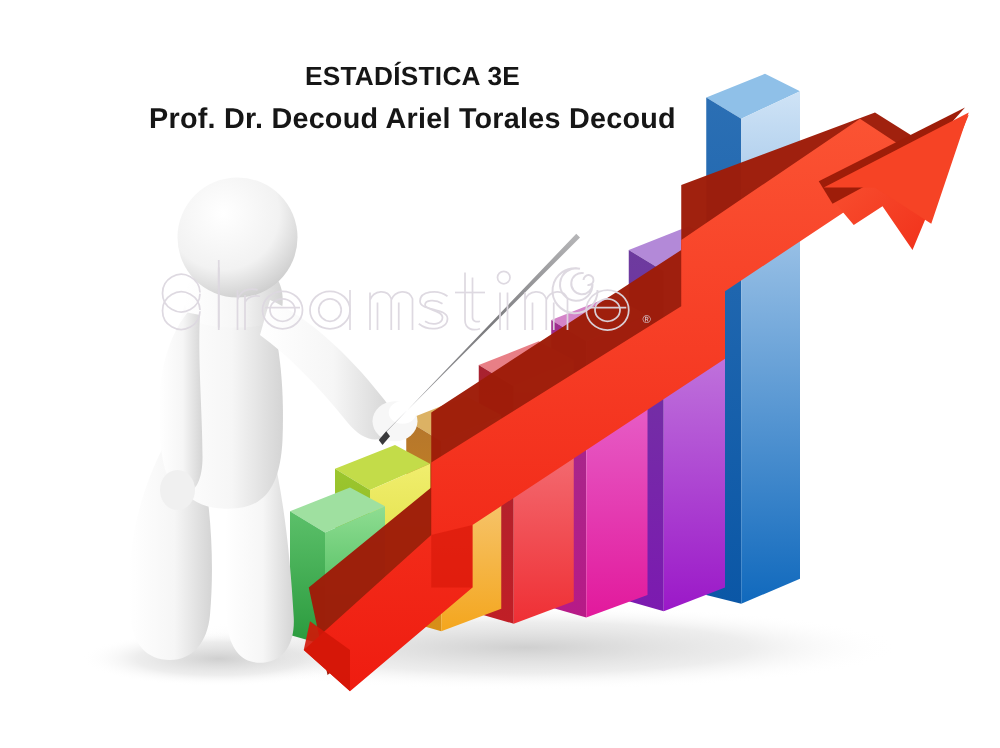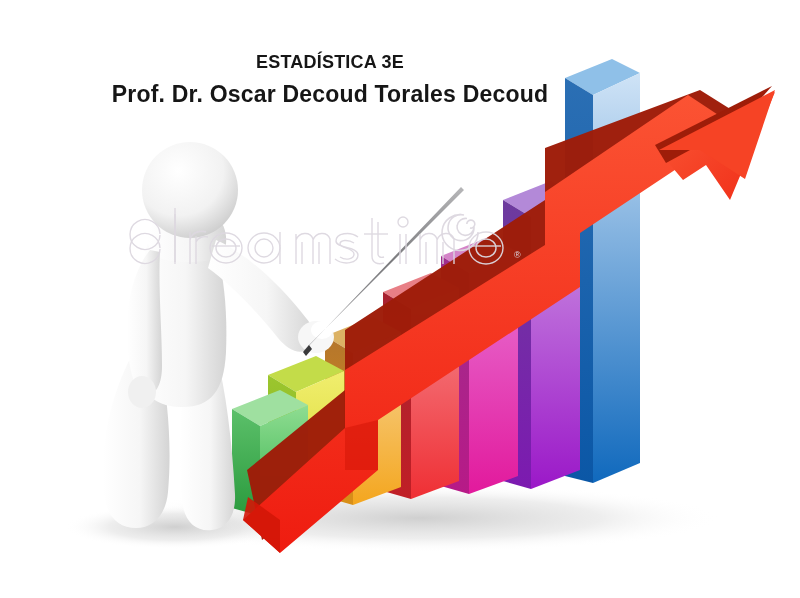--- a/index.html
+++ b/index.html
@@ -9,21 +9,21 @@
     background:#ffffff;
   }
   #stage{position:absolute;inset:0;width:800px;height:598px;background:#ffffff;}
 
   
   #title-block{
     position:absolute;left:0;top:48px;width:660px;text-align:center;
     z-index:40;pointer-events:none;
   }
   #title-line-1{
-    font-size:18px;font-weight:bold;color:#161616;letter-spacing:.2px;
+    font-size:21px;font-weight:bold;color:#161616;letter-spacing:.2px;
     line-height:28px;font-family:"Liberation Sans","DejaVu Sans",sans-serif;
   }
   #title-line-2{
     font-size:23px;font-weight:bold;color:#161616;letter-spacing:.2px;
     line-height:30px;margin-top:3px;
     font-family:"Liberation Sans","DejaVu Sans",sans-serif;
   }
 
   
   #artwork{position:absolute;left:0;top:0;width:800px;height:598px;z-index:10;}
@@ -277,16 +277,16 @@
 
     <g fill="none" stroke="#ddd8e0" stroke-width="1.6" opacity="0.95">
       <path d="M478 232 a18 18 0 1 1 -14 -17 a13 13 0 1 0 10 12 a8.5 8.5 0 1 1 -7 -8.5"></path>
       <path d="M470 228 a4 4 0 1 0 -3.2 -4"></path>
     </g>
     <text x="514" y="258" font-size="9" fill="#ddd8e0" font-family="Liberation Sans, sans-serif">®</text>
   </svg>
 
   <div id="title-block">
     <div id="title-line-1">ESTADÍSTICA 3E</div>
-    <div id="title-line-2">Prof. Dr. Oscar Decoud Torales Decoud</div>
+    <div id="title-line-2">Prof. Dr. Decoud Ariel Torales Decoud</div>
   </div>
 
 </div>
 
 </body></html>

